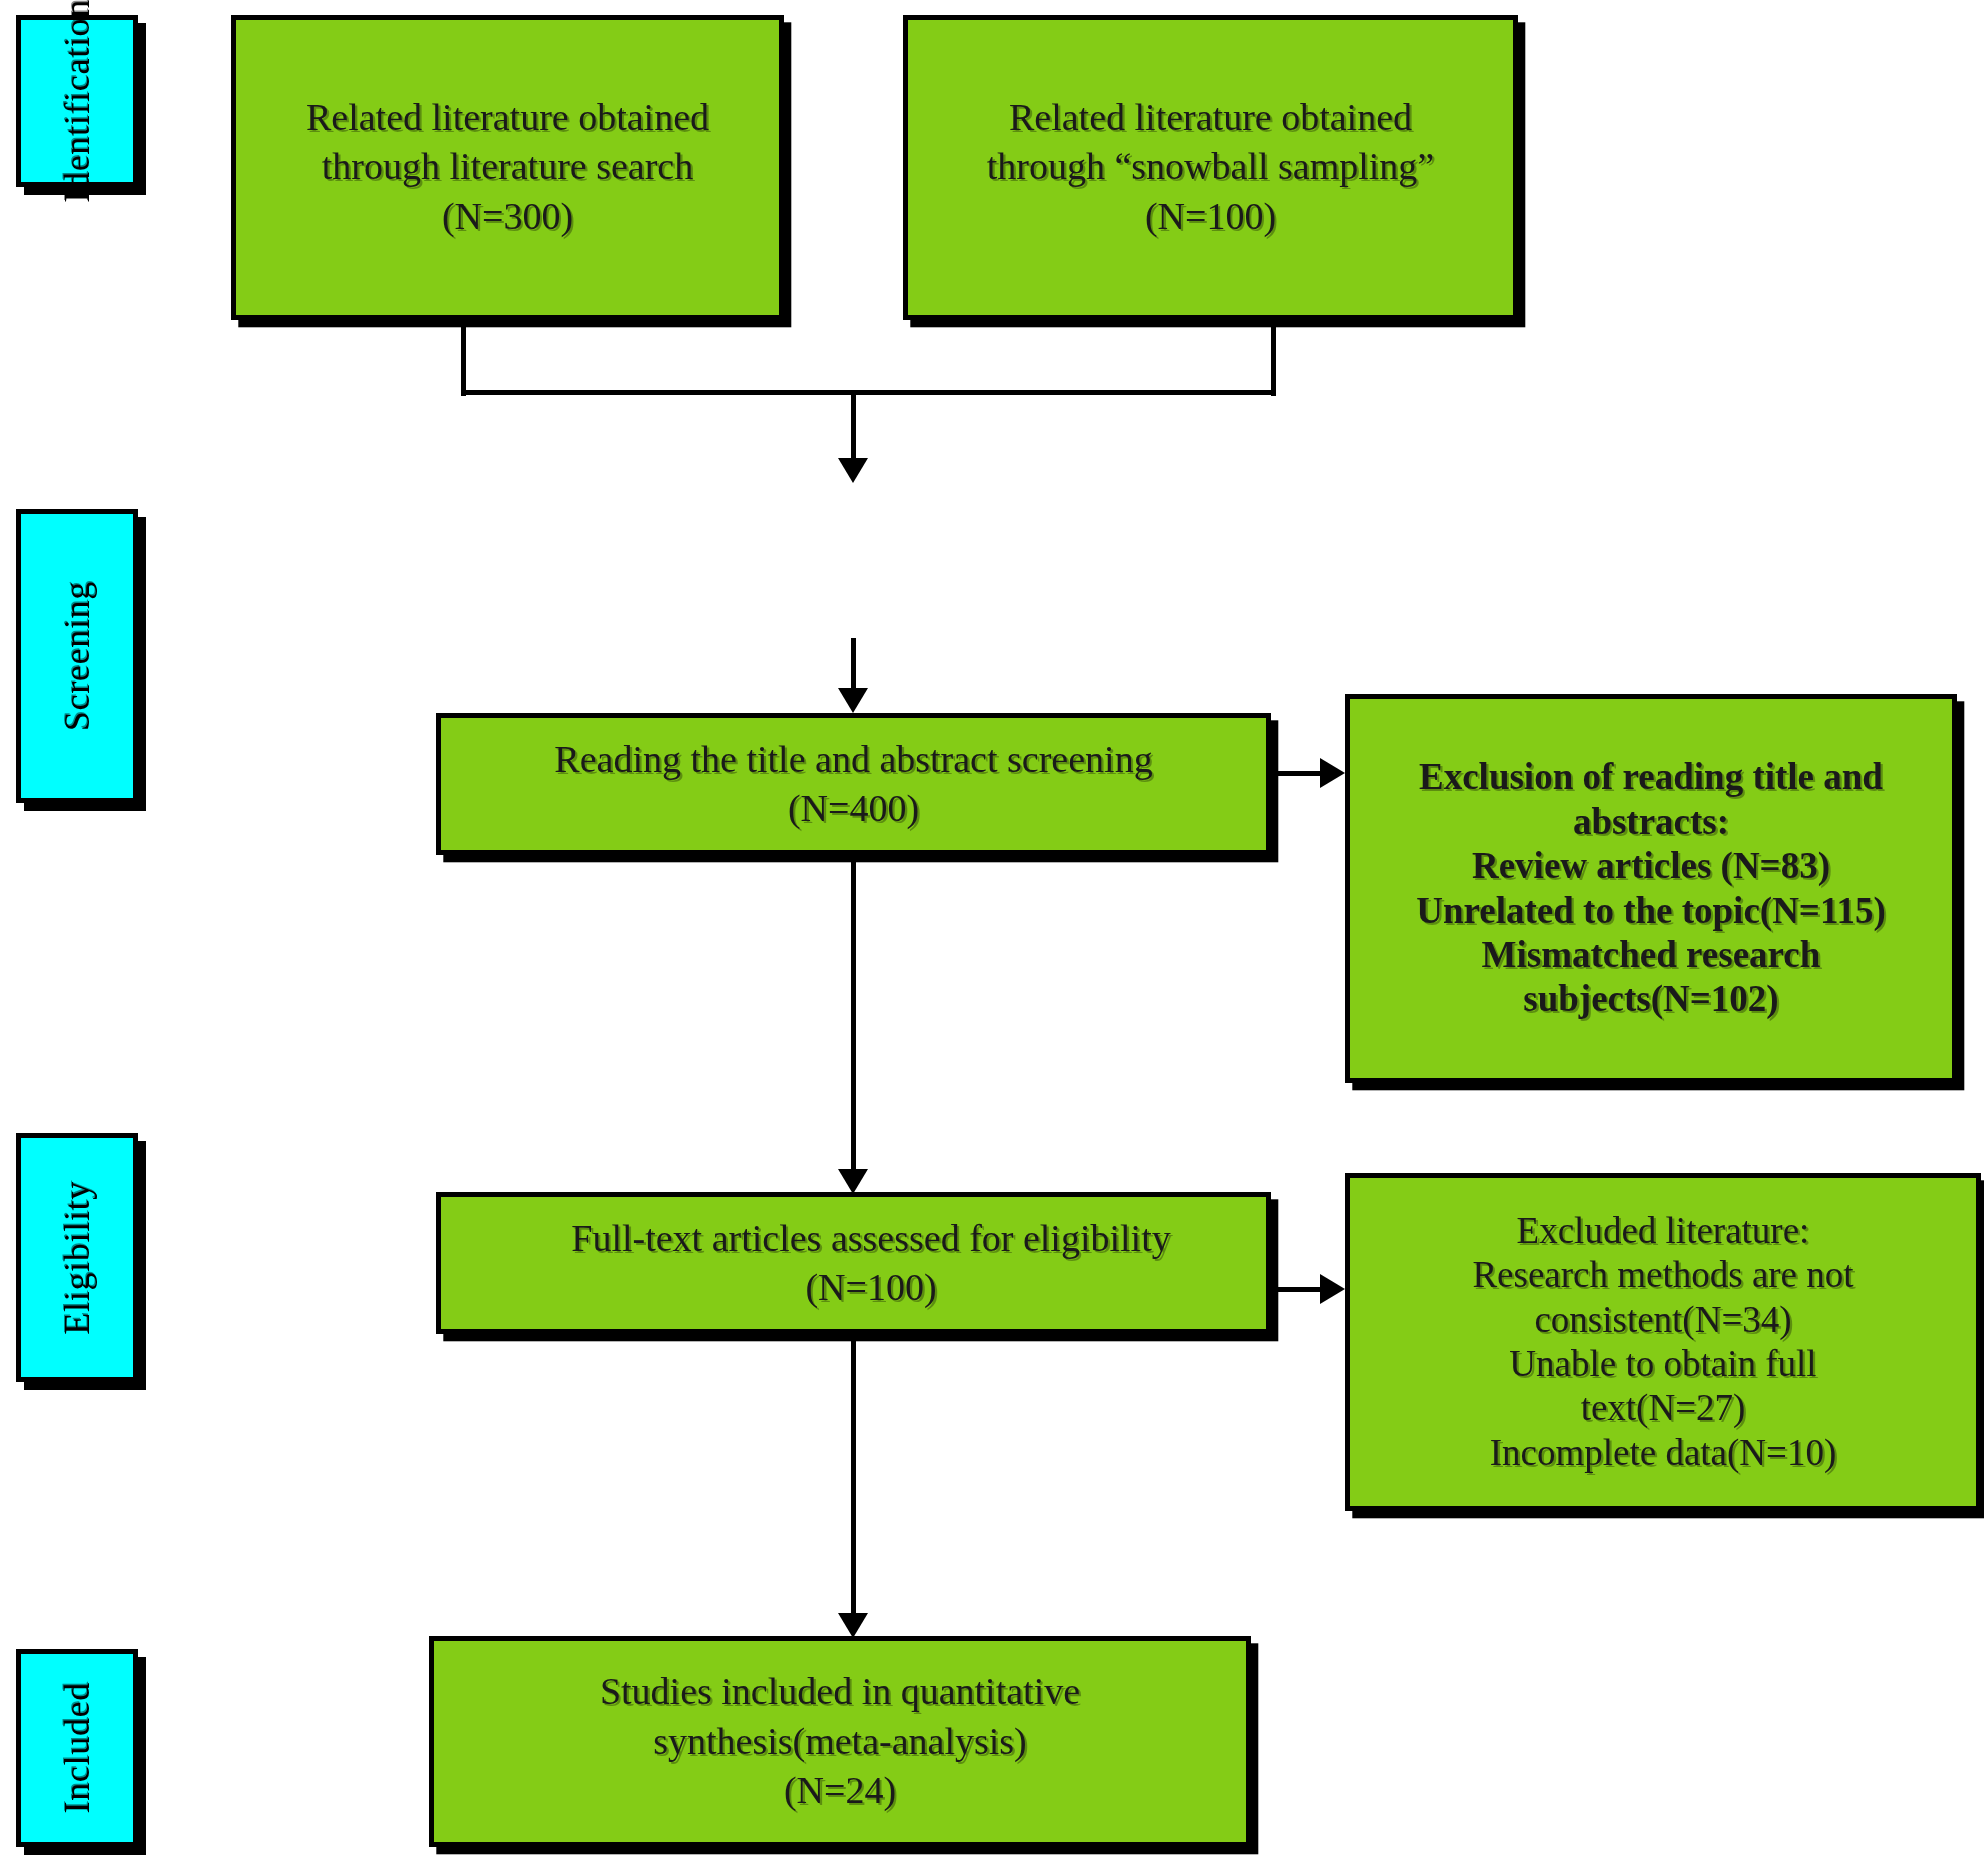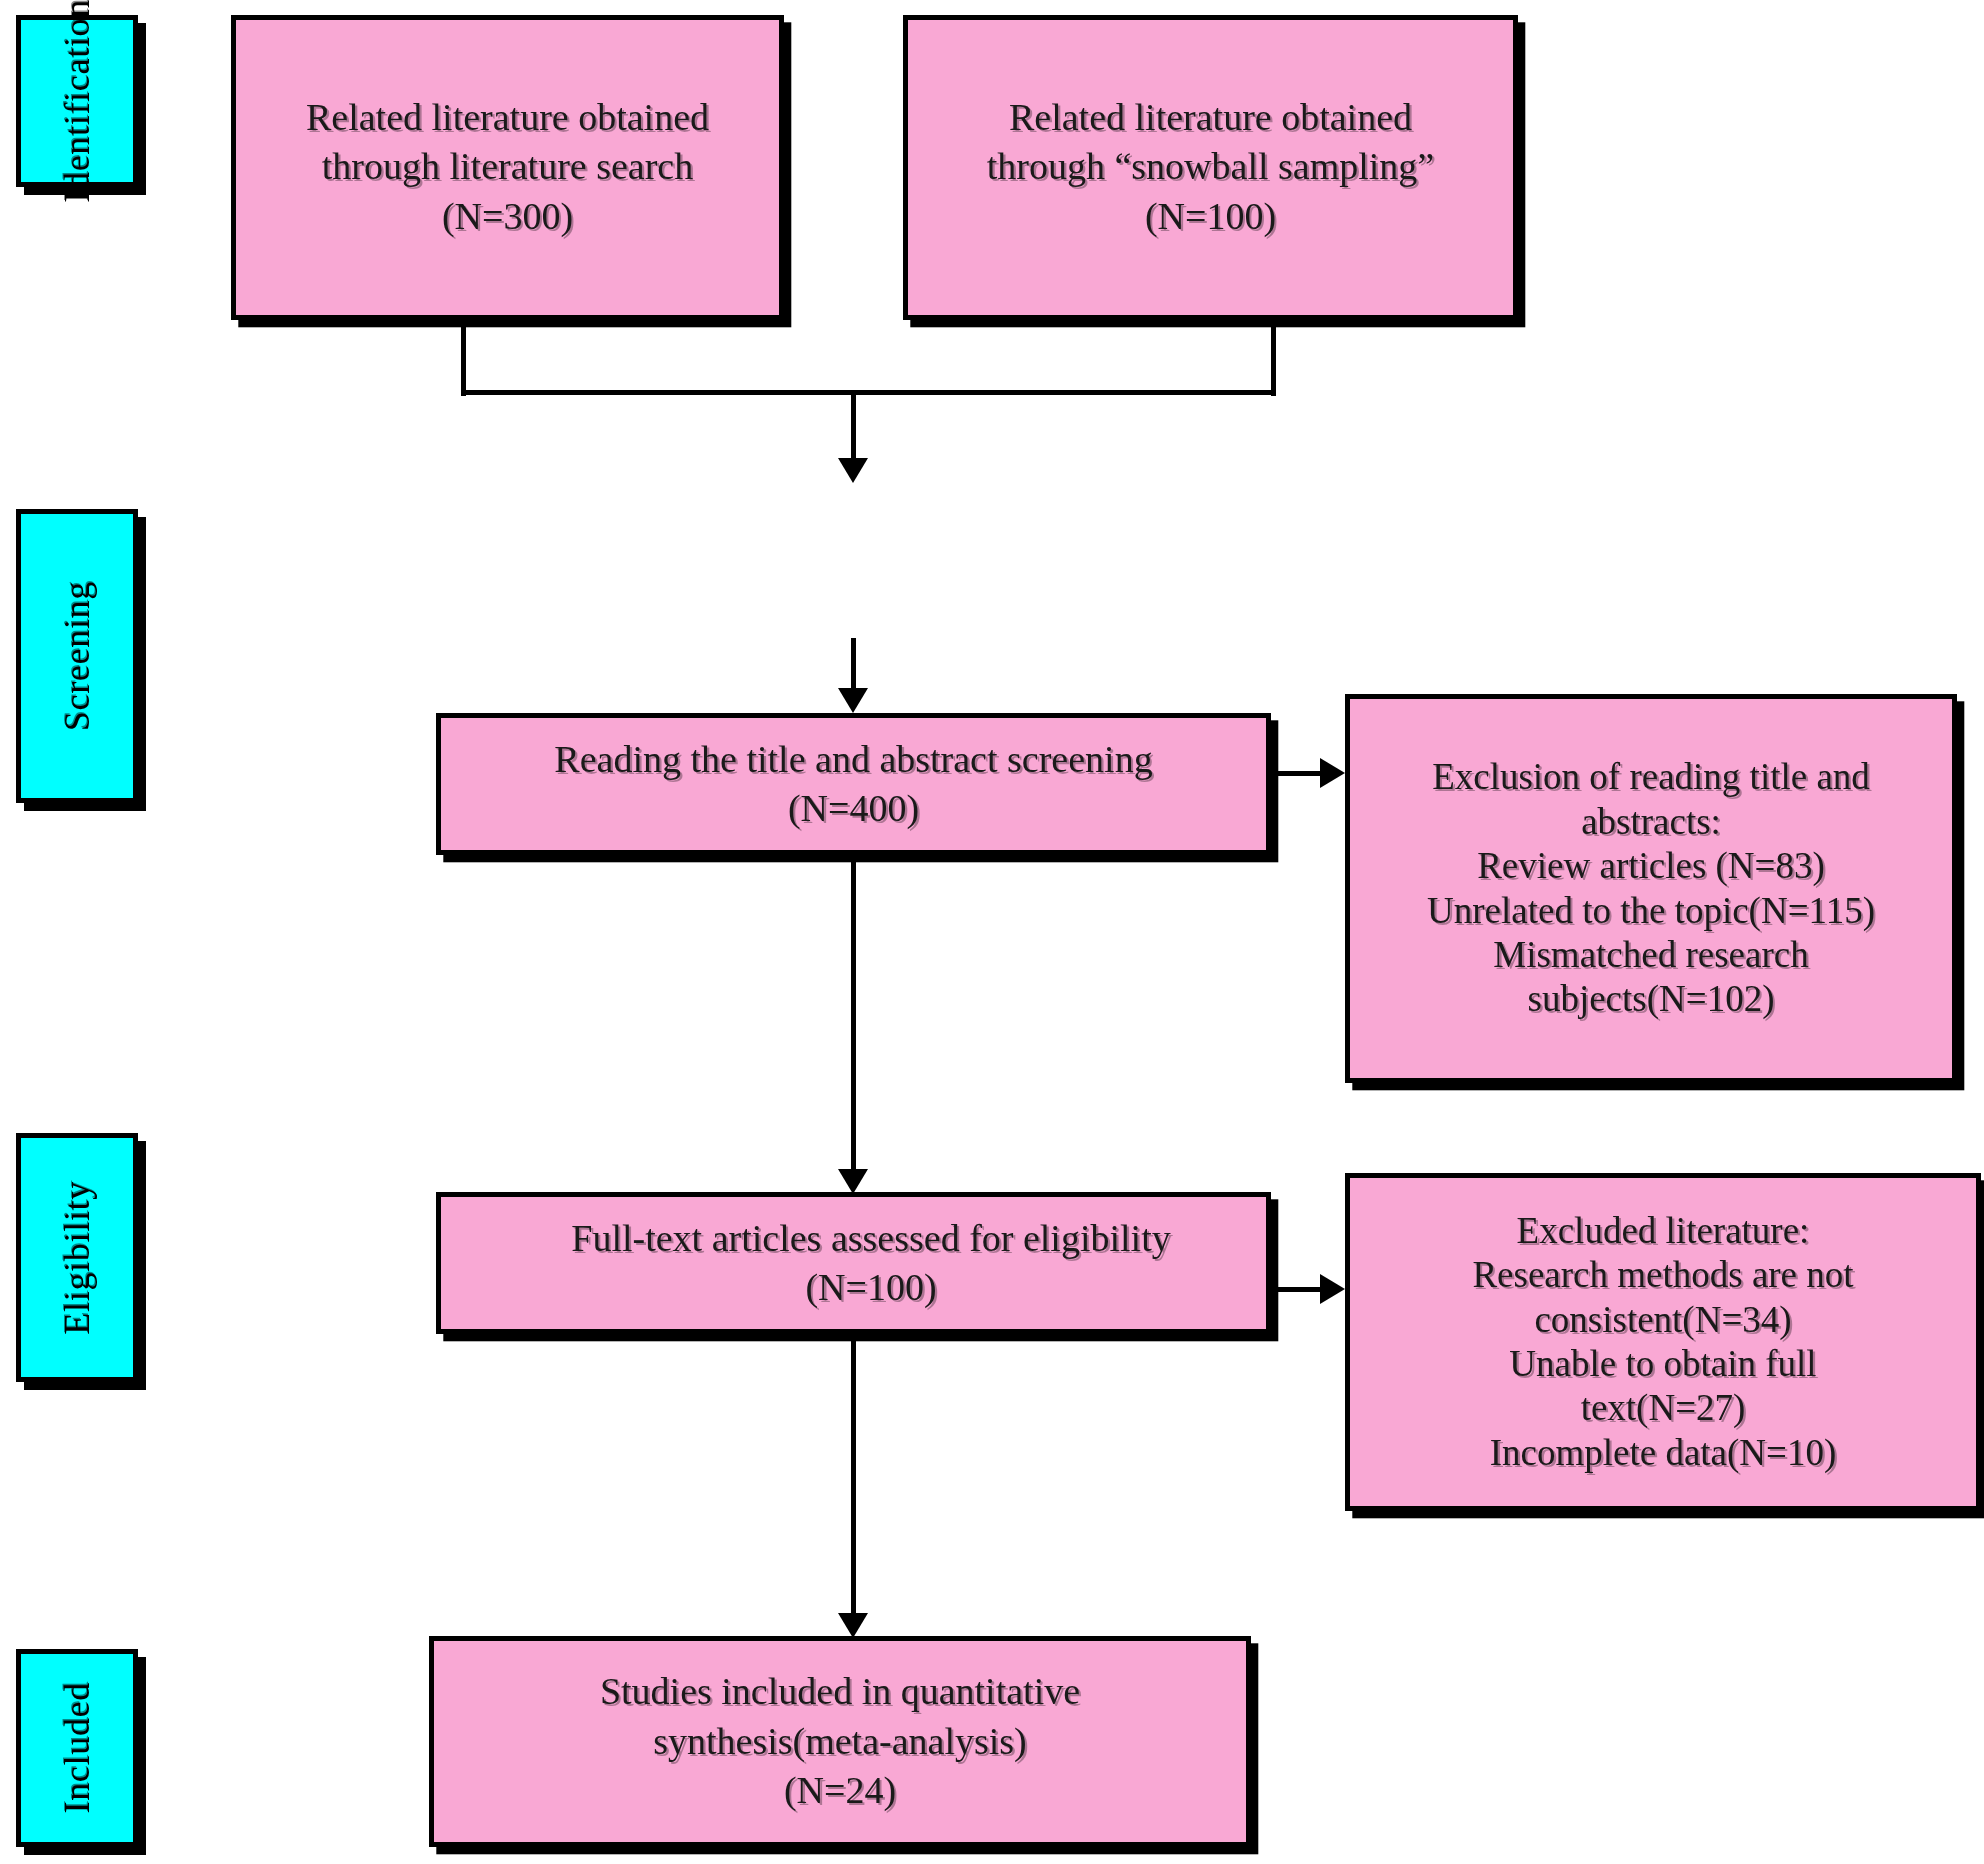--- a/index.html
+++ b/index.html
@@ -34,21 +34,21 @@
     font-size: 36px;
     font-weight: 400;
     color: #000000;
     letter-spacing: 0.7px;
     white-space: nowrap;
     text-shadow: 1.5px -1.5px 0 rgba(0,0,0,0.45);
   }
 
   
   .node {
-    background: #f9a8d4;
+    background: #84cc16;
     border: 5.1px solid #000000;
     box-shadow: 7.3px 7.3px 0 0 #000000;
     display: flex;
     align-items: center;
     justify-content: center;
     padding: 7.3px 13px;
   }
   .node-text {
     text-align: center;
     font-size: 38px;
@@ -123,21 +123,21 @@
   <div class="abs arrow-down" style="left:838px; top:688px;"></div>
 
   <div class="abs node" style="left:436px; top:713px; width:835px; height:142px;">
     <div class="node-text">Reading the title and abstract screening
 (N=400)</div>
   </div>
 
   <div class="abs hline" style="left:1271px; top:771px; width:58px;"></div>
   <div class="abs arrow-right" style="left:1320px; top:758px;"></div>
 
-  <div class="abs node" style="left:1345px; top:694px; width:612px; height:389px;">
+  <div class="abs node" style="left:1345px; top:694px; width:612px; height:389px;font-weight:bold;">
     <div class="node-text tight">Exclusion of reading title and
 abstracts:
 Review articles (N=83)
 Unrelated to the topic(N=115)
 Mismatched research
 subjects(N=102)</div>
   </div>
 
   <div class="abs vline" style="left:851px; top:854px; height:320px;"></div>
   <div class="abs arrow-down" style="left:838px; top:1169px;"></div>

